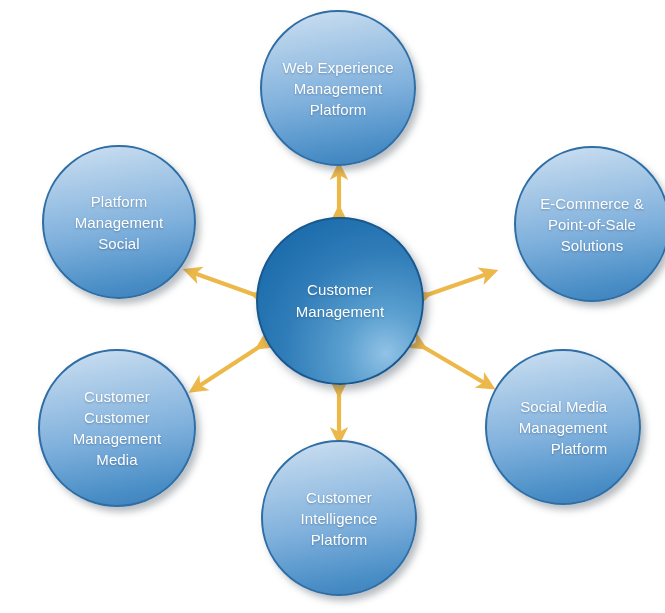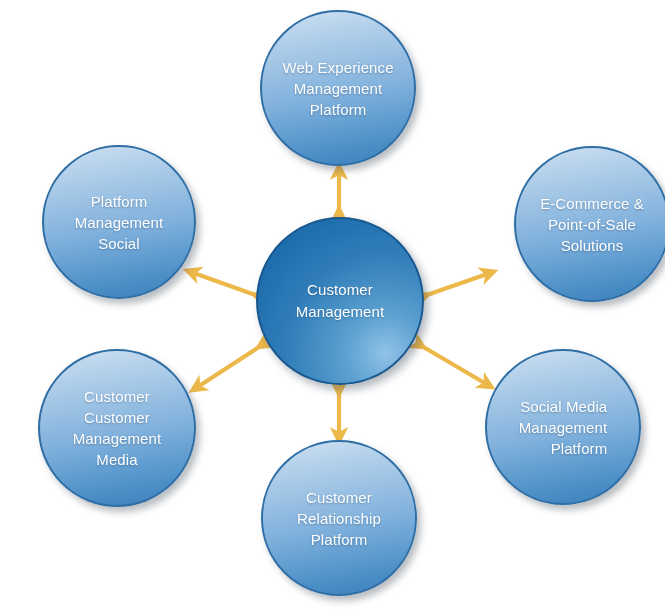--- a/index.html
+++ b/index.html
@@ -95,21 +95,21 @@
       <div class="node node-satellite" style="left: 485px; top: 349px; width: 156px; height: 156px; text-align: right;">
         <div class="node-label">
           <span class="ln">Social Media</span>
           <span class="ln">Management</span>
           <span class="ln">Platform</span>
         </div>
       </div>
       <div class="node node-satellite" style="left: 261px; top: 440px; width: 156px; height: 156px;">
         <div class="node-label">
           <span class="ln">Customer</span>
-          <span class="ln">Relationship</span>
+          <span class="ln">Intelligence</span>
           <span class="ln">Platform</span>
         </div>
       </div>
       <div class="node node-satellite" style="left: 38px; top: 349px; width: 158px; height: 158px;">
         <div class="node-label">
           <span class="ln">Customer</span>
           <span class="ln">Customer</span>
           <span class="ln">Management</span>
           <span class="ln">Media</span>
         </div>

